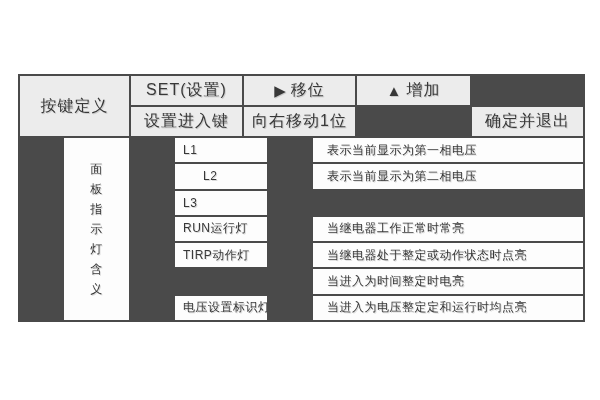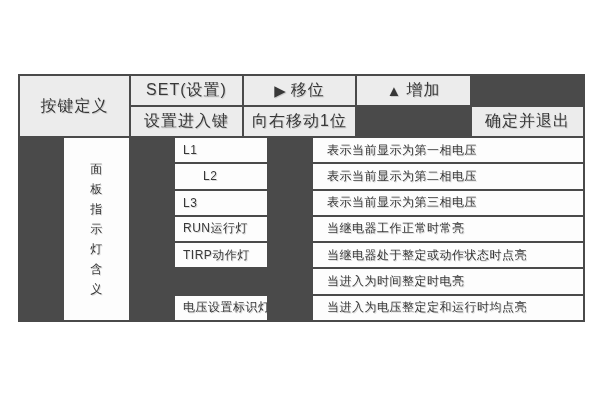--- a/index.html
+++ b/index.html
@@ -124,21 +124,20 @@
         <div class="vchar">义</div>
       </div>
 
       <div class="cell cell-name" style="grid-column:2;grid-row:1;">L1</div>
       <div class="cell cell-desc" style="grid-column:3;grid-row:1;">表示当前显示为第一相电压</div>
 
       <div class="cell cell-name" style="grid-column:2;grid-row:2;padding-left:28px;">L2</div>
       <div class="cell cell-desc" style="grid-column:3;grid-row:2;">表示当前显示为第二相电压</div>
 
       <div class="cell cell-name" style="grid-column:2;grid-row:3;">L3</div>
-      <div class="cell cell-desc" style="grid-column:3;grid-row:3;">表示当前显示为第三相电压</div>
 
       <div class="cell cell-name" style="grid-column:2;grid-row:4;">RUN运行灯</div>
       <div class="cell cell-name" style="grid-column:2;grid-row:5;">TIRP动作灯</div>
 
       <div class="cell cell-desc" style="grid-column:3;grid-row:4;">当继电器工作正常时常亮</div>
       <div class="cell cell-desc" style="grid-column:3;grid-row:5;">当继电器处于整定或动作状态时点亮</div>
 
       <div class="cell cell-desc" style="grid-column:3;grid-row:6;">当进入为时间整定时电亮</div>
 
       <div class="cell cell-name" style="grid-column:2;grid-row:7;">电压设置标识灯</div>

